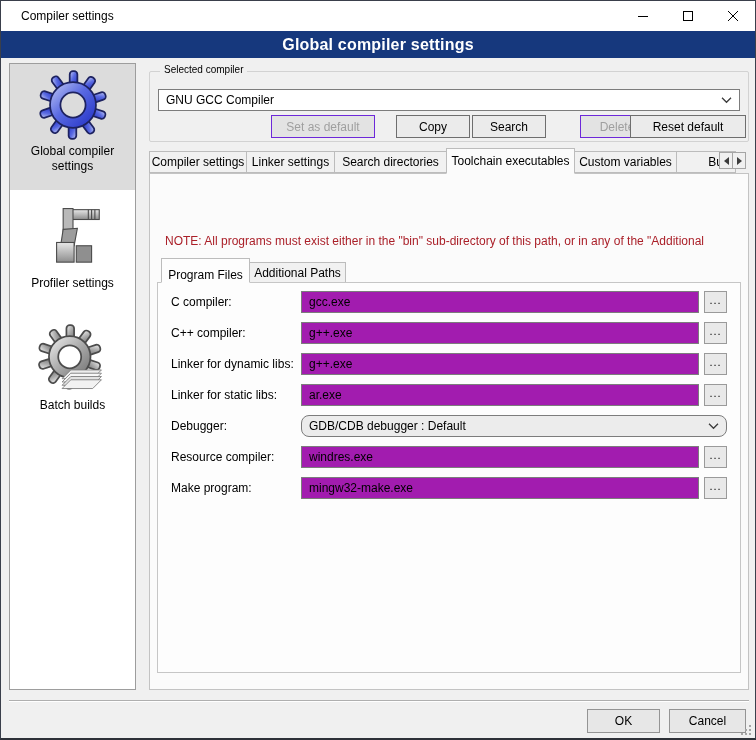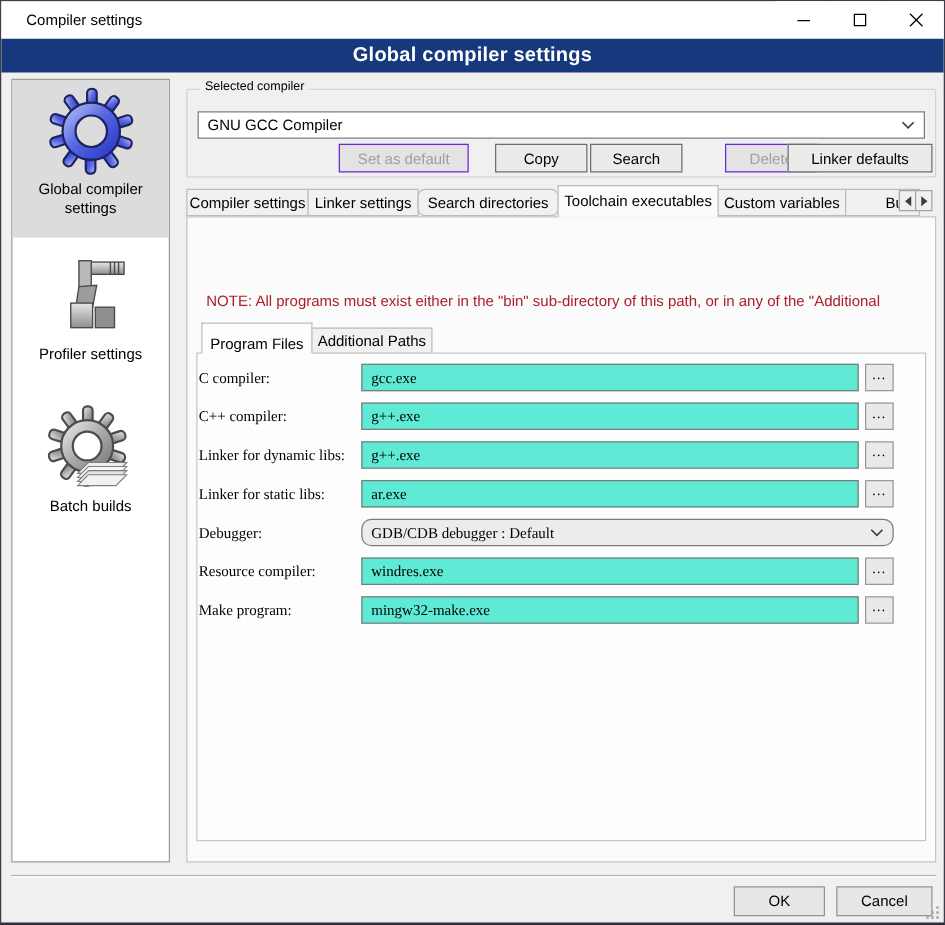--- a/index.html
+++ b/index.html
@@ -58,21 +58,21 @@
   .b-copy       { left:395px; top:114px; width:74px; }
   .b-rename     { left:471px; top:114px; width:74px; }
   .b-delete     { left:547px; top:114px; width:74px;margin-left:32px; }
   .b-reset      { left:629px; top:114px; width:116px; }
 
   
   .tab { position:absolute; top:150px; height:22px; background:#f1f1f1; border:1px solid #bcbcbc;
          font-size:12px; display:flex; align-items:center; justify-content:center; white-space:nowrap;
          overflow:hidden; z-index:2; }
   .tab.active { top:147px; height:26px; background:#fbfbfb; border-bottom:1px solid #fbfbfb; z-index:4; }
-  .t0 { left:148px; width:98px; } .t1 { left:245px; width:89px; } .t2 { left:333px; width:113px;border-radius:6px; }
+  .t0 { left:148px; width:98px; } .t1 { left:245px; width:89px; } .t2 { left:333px; width:113px; }
   .t3 { left:445px; width:129px; } .t4 { left:573px; width:103px; } .t5 { left:675px; width:60px; justify-content:flex-end; padding-left:8px; }
 
   .tabarrow { position:absolute; top:151px; width:14px; height:17px; background:#f0f0f0;
               border:1px solid #a5a5a5; display:flex; align-items:center; justify-content:center; z-index:5; }
   .ta-left { left:718px; } .ta-right { left:731px; }
   .tri-l { width:0; height:0; border-top:4px solid transparent; border-bottom:4px solid transparent; border-right:5px solid #3c3c3c; }
   .tri-r { width:0; height:0; border-top:4px solid transparent; border-bottom:4px solid transparent; border-left:5px solid #3c3c3c; }
 
   
   .pane { position:absolute; left:148px; top:172px; width:600px; height:517px;
@@ -96,23 +96,23 @@
   .subtab { position:absolute; height:21px; background:#f1f1f1; border:1px solid #bcbcbc;
             font-size:12px; display:flex; align-items:center; justify-content:center; z-index:4; }
   .subtab.active { height:25px; background:#fdfdfd; border-bottom:1px solid #fdfdfd; z-index:6;align-items:flex-end; }
   .st0 { left:160px; top:257px; width:89px; }
   .st1 { left:248px; top:261px; width:97px; }
 
   .innerpane { position:absolute; left:156px; top:281px; width:584px; height:391px;
                background:#fdfdfd; border:1px solid #c6c6c6; z-index:5; }
 
   
-  .frow { position:absolute; left:144px; width:584px; height:22px; z-index:7;font-family:Liberation Serif, serif; }
+  .frow { position:absolute; left:156px; width:584px; height:22px; z-index:7; }
   .frow .flabel { position:absolute; left:14px; top:4px; font-size:12px; color:#000; }
-  .frow .ftext { position:absolute; left:144px; width:398px; height:22px; background:#5eead4;
+  .frow .ftext { position:absolute; left:144px; width:398px; height:22px; background:#a21caf;
                  border:1px solid #7c7c7c; font-size:12px; display:flex; align-items:center; padding-left:7px; }
   .frow .fbrowse { position:absolute; left:547px; width:23px; height:22px; top:0; }
   .frow .fcombo { left:144px; width:426px; height:22px;border-radius:8px; }
   .r0 { top:290px; } .r1 { top:321px; } .r2 { top:352px; } .r3 { top:383px; }
   .r4 { top:414px; } .r5 { top:445px; } .r6 { top:476px; }
 
   
   .btn.small { font-size:11px; letter-spacing:1px; background:#e9e9e9; border:1px solid #9a9a9a; padding-bottom:5px; }
 
   
@@ -256,21 +256,21 @@
   <div class="btn b-copy">
       <span>Copy</span>
     </div>
   <div class="btn b-rename">
       <span>Search</span>
     </div>
   <div class="btn disabled b-delete">
       <span>Delete</span>
     </div>
   <div class="btn b-reset">
-      <span>Linker defaults</span>
+      <span>Reset default</span>
     </div>
 
   <div class="tab t0">
       <span>Compiler settings</span>
     </div>
   <div class="tab t1">
       <span>Linker settings</span>
     </div>
   <div class="tab t2">
       <span>Search directories</span>

